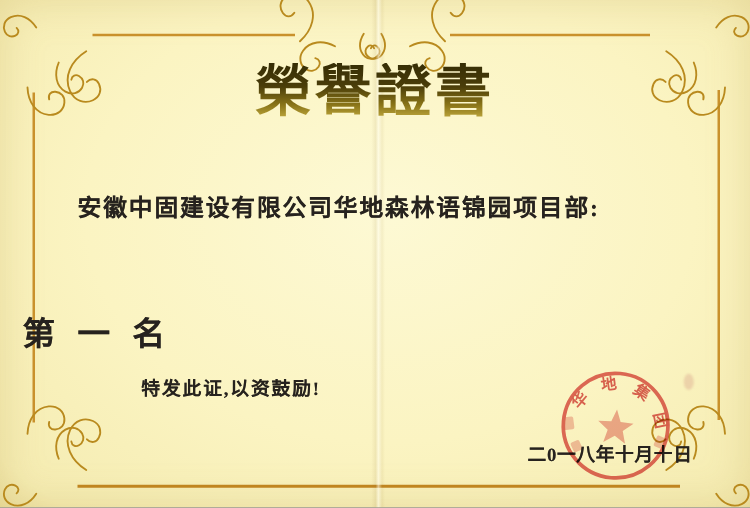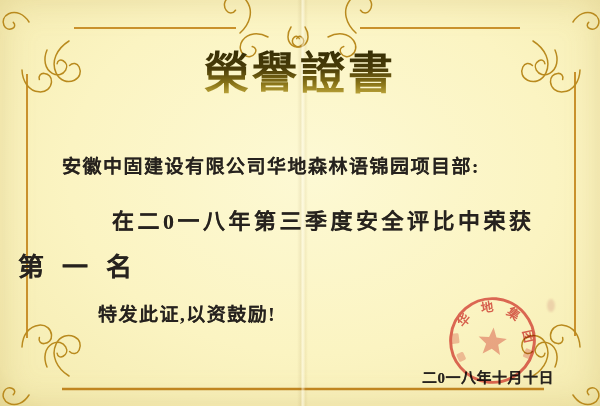--- a/index.html
+++ b/index.html
@@ -20,23 +20,23 @@
     position:absolute;top:50px;left:0;width:100%;margin:0;text-align:center;
     font-size:45px;font-weight:bold;letter-spacing:3px;line-height:1.1;
     background:linear-gradient(180deg,#352d05 0%,#4a3d09 38%,#8a7518 68%,#d8c050 100%);
     -webkit-background-clip:text;background-clip:text;color:transparent;
   }
   .ink{position:absolute;margin:0;color:#26221e;font-weight:bold;white-space:nowrap;
        text-shadow:0 0 .4px rgba(30,25,20,.55);}
   .recipient{left:62px;top:151px;font-size:19px;letter-spacing:1.5px;}
   .body-line{left:112px;top:203px;font-size:22px;letter-spacing:3.5px;}
   .award{left:0;top:246px;width:100%;text-align:left;font-size:26px;letter-spacing:18px;text-indent:18px;}
-  .closing{left:98px;top:299px;font-size:19px;letter-spacing:1.5px;}
+  .closing{left:113px;top:299px;font-size:15px;letter-spacing:1.5px;}
   .issuer{left:452px;top:326px;font-size:16px;letter-spacing:1.5px;}
-  .date{left:422px;top:352px;font-size:15px;letter-spacing:.5px;margin-top:14px;}
+  .date{left:422px;top:352px;font-size:15px;letter-spacing:.5px;}
   .seal{
     position:absolute;left:446px;top:294px;width:93px;height:93px;
     transform:rotate(5deg);mix-blend-mode:multiply;opacity:.92;
   }
   .smudge{
     position:absolute;left:547px;top:299px;width:8px;height:13px;border-radius:50%;
     background:rgba(200,120,110,.25);filter:blur(1px);
   }
 </style>
 </head>
@@ -79,21 +79,20 @@
         <use href="#halfOrn" transform="translate(298,28) scale(-1,1)"></use>
       </g>
     </g>
   </svg>
 
   <div class="crease"></div>
 
   <h1 class="title">榮譽證書</h1>
 
   <p class="ink recipient">安徽中固建设有限公司华地森林语锦园项目部:</p>
-  <p class="ink body-line">在二0一八年第三季度安全评比中荣获</p>
   <p class="ink award">第一名</p>
   <p class="ink closing">特发此证,以资鼓励!</p>
   <p class="ink date">二0一八年十月十日</p>
 
   <svg class="seal" viewBox="0 0 100 100" aria-hidden="true">
     <circle cx="50" cy="50" r="45" fill="none" stroke="#dd5f5f" stroke-width="3.2"></circle>
     <path d="M50 36 L54 46.5 L65.2 47.1 L56.5 54.1 L59.4 64.9 L50 58.8 L40.6 64.9 L43.5 54.1 L34.8 47.1 L46 46.5 Z" fill="#dd5f5f" fill-opacity="0.55"></path>
     <g font-size="13.5" font-weight="bold" fill="#d85858" text-anchor="middle" font-family="'Liberation Serif','DejaVu Serif',serif">
       <text transform="translate(21.3,33.5) rotate(-55)">华</text>
       <text transform="translate(42.1,19.5) rotate(-13)">地</text>

